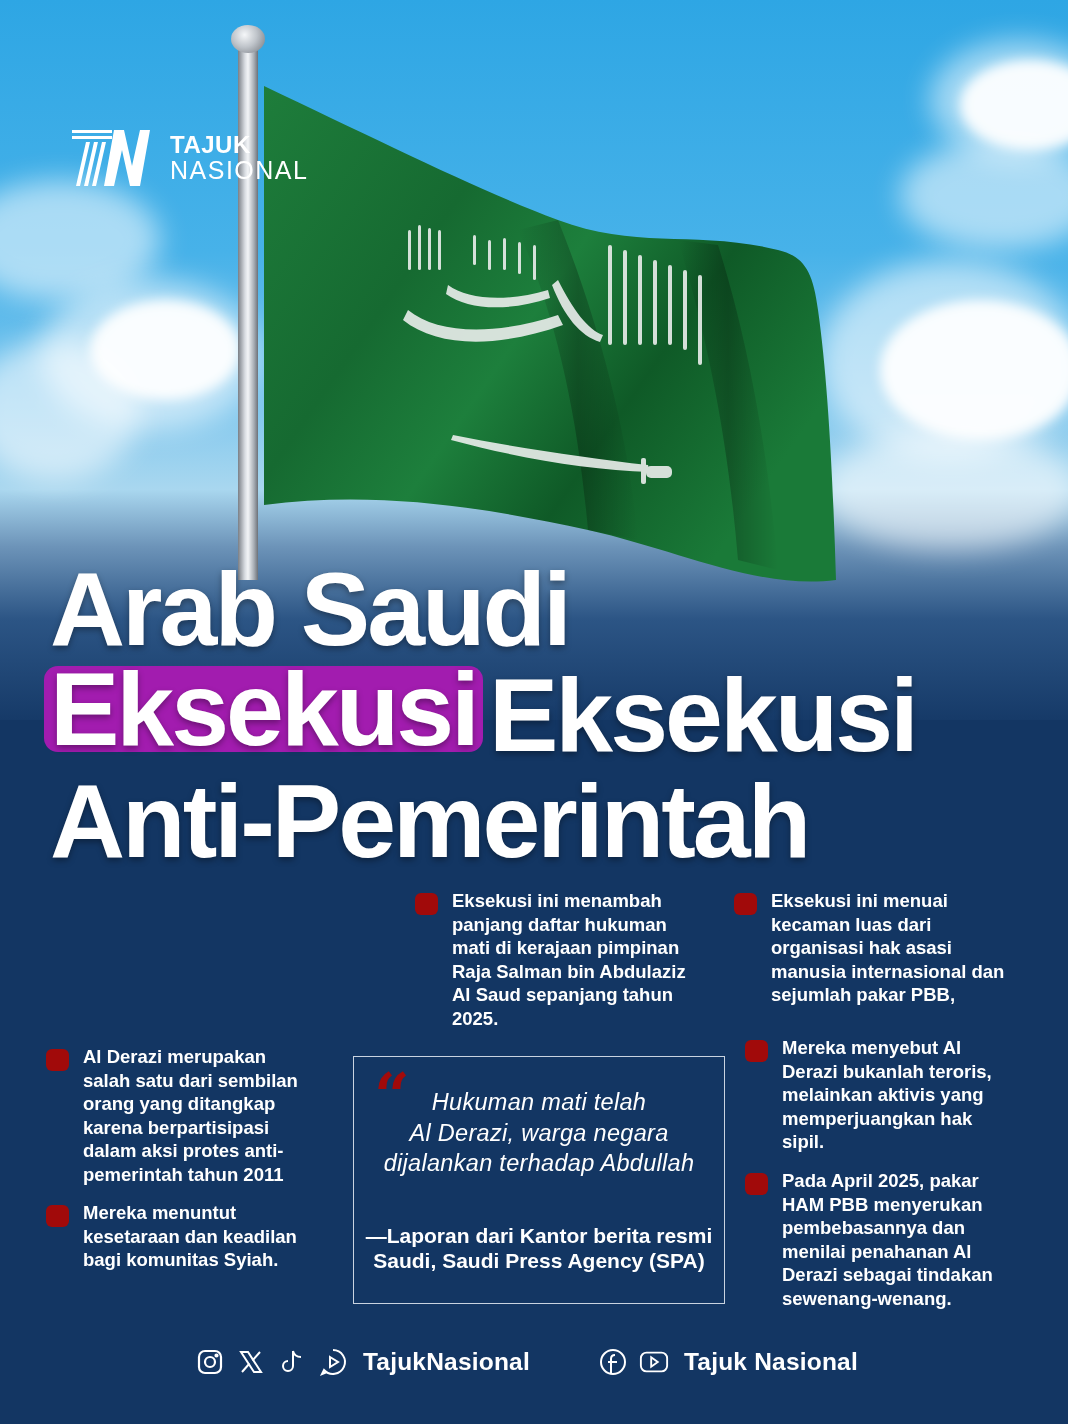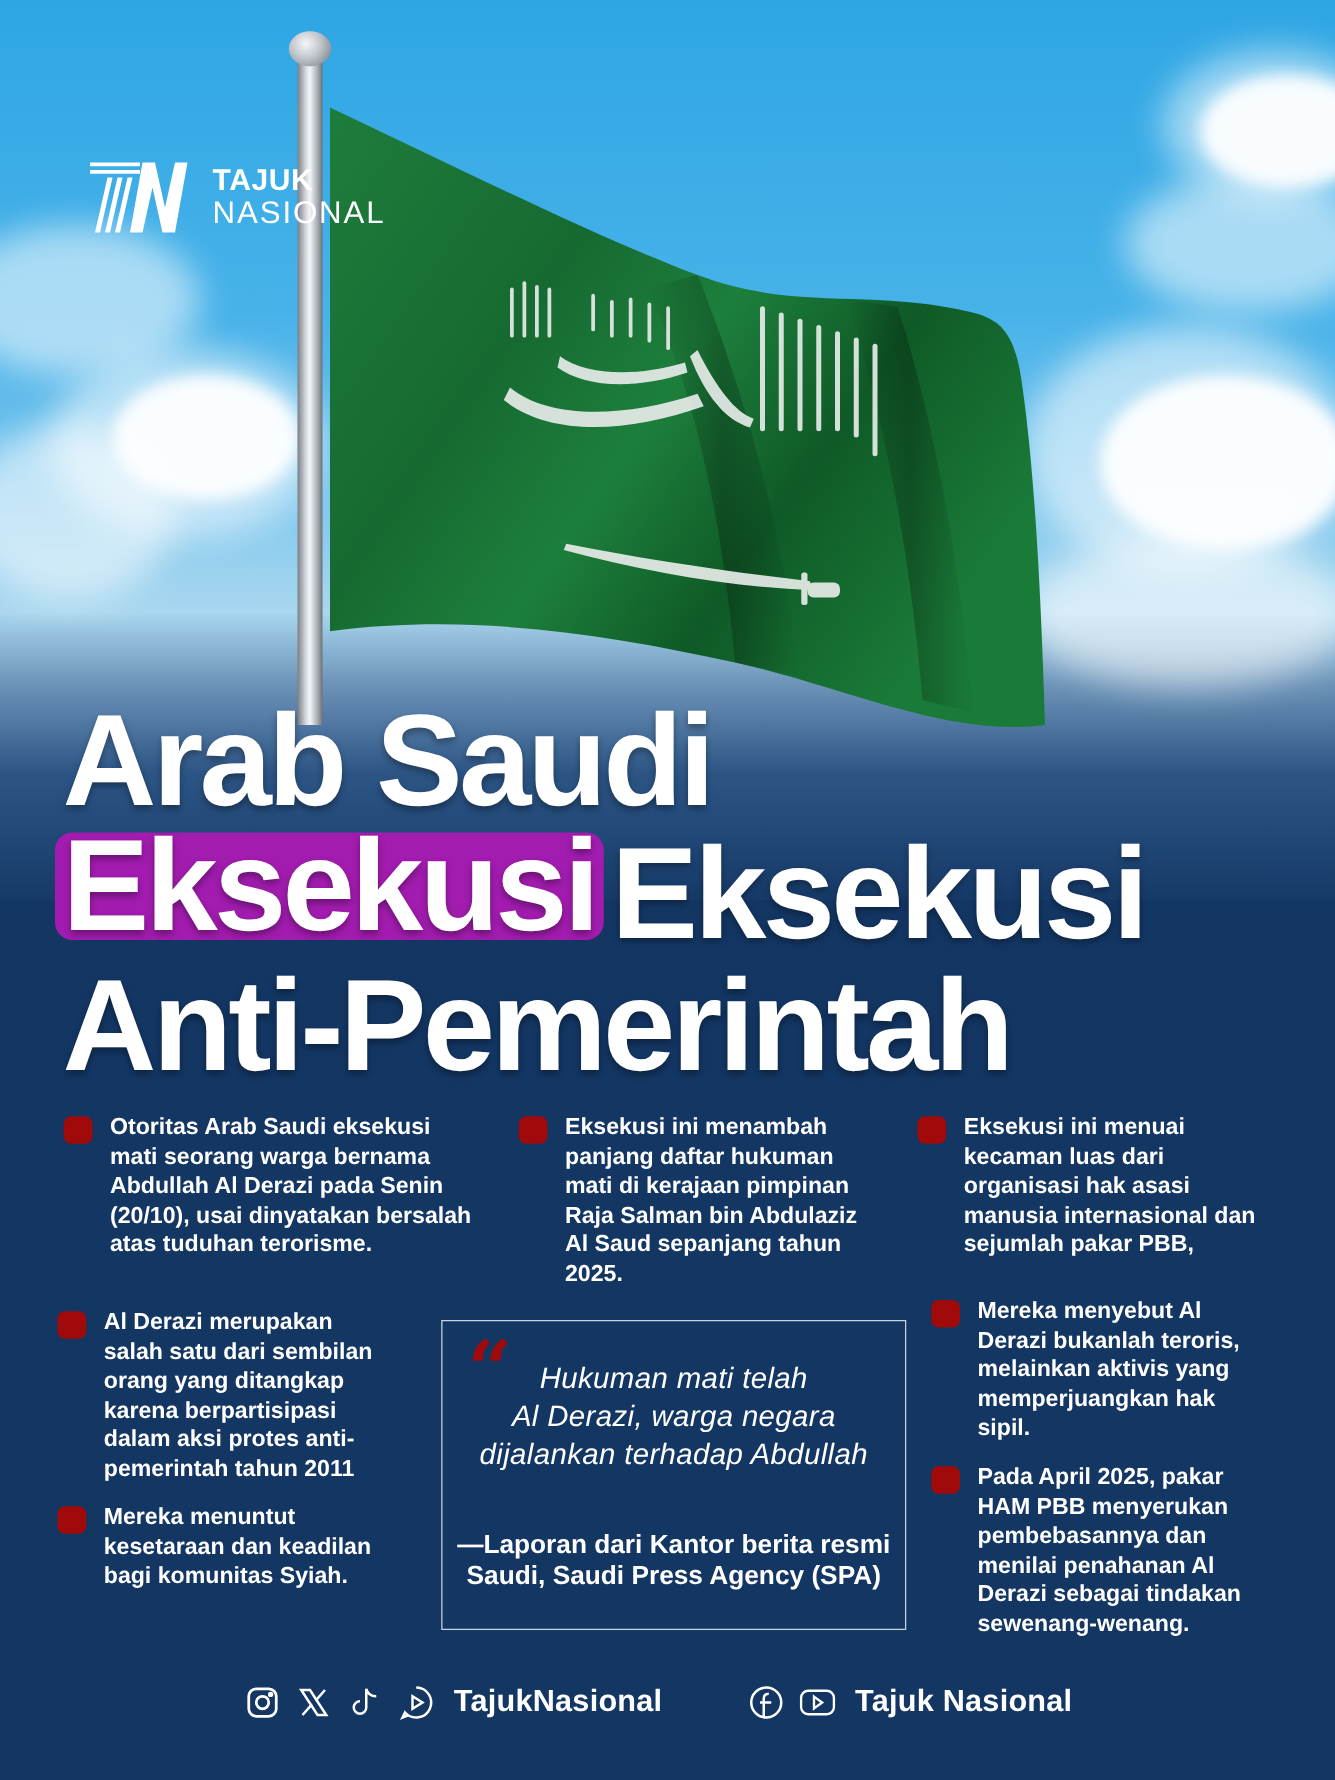--- a/index.html
+++ b/index.html
@@ -139,24 +139,20 @@
       <span class="l2">NASIONAL</span>
     </div>
   </div>
 
   <h1 class="headline">
     <span class="row">Arab Saudi</span>
     <span class="row"><span class="hl-red">Eksekusi</span><span class="hl-after">Eksekusi</span></span>
     <span class="row">Anti-Pemerintah</span>
   </h1>
 
-  <div class="bullet" style="left:88px;top:889px;width:290px;">
-    <span class="dot"></span>
-    <span>Otoritas Arab Saudi eksekusi mati seorang warga bernama Abdullah Al Derazi pada Senin (20/10), usai dinyatakan bersalah atas tuduhan terorisme.</span>
-  </div>
   <div class="bullet" style="left:83px;top:1045px;width:235px;">
     <span class="dot"></span>
     <span>Al Derazi merupakan salah satu dari sembilan orang yang ditangkap karena berpartisipasi dalam aksi protes anti-pemerintah tahun 2011</span>
   </div>
   <div class="bullet" style="left:83px;top:1201px;width:240px;">
     <span class="dot"></span>
     <span>Mereka  menuntut kesetaraan dan keadilan bagi komunitas Syiah.</span>
   </div>
 
   <div class="bullet" style="left:452px;top:889px;width:255px;">

